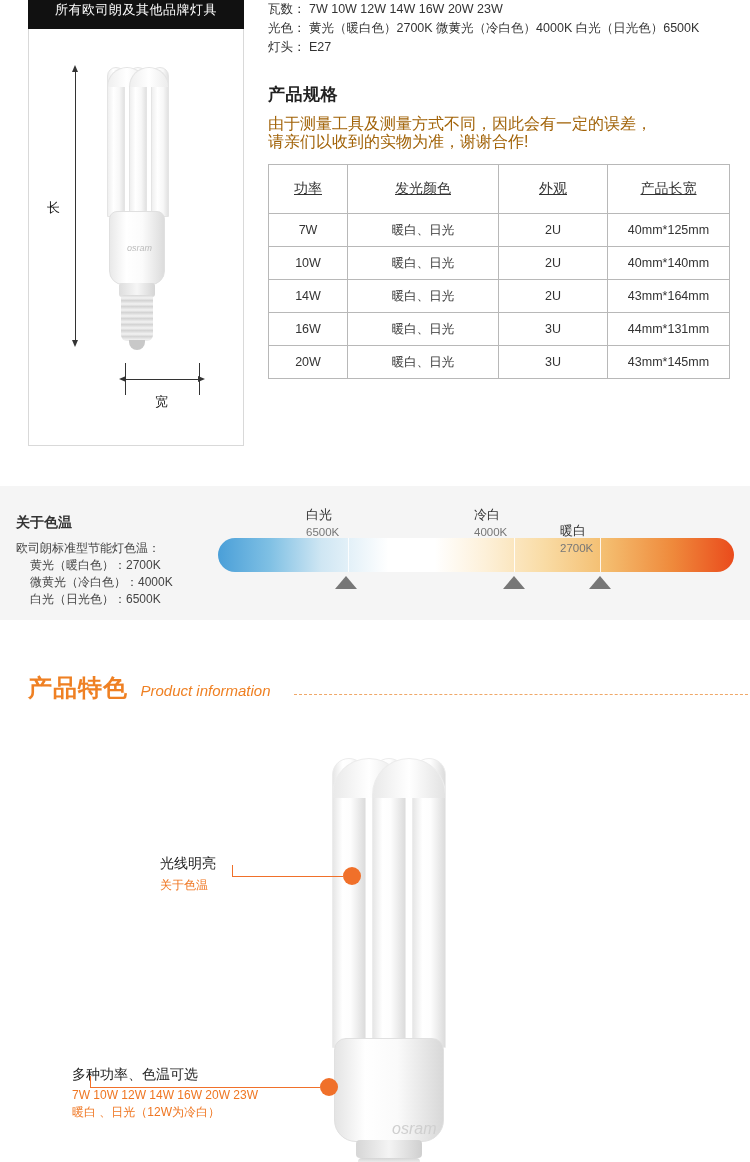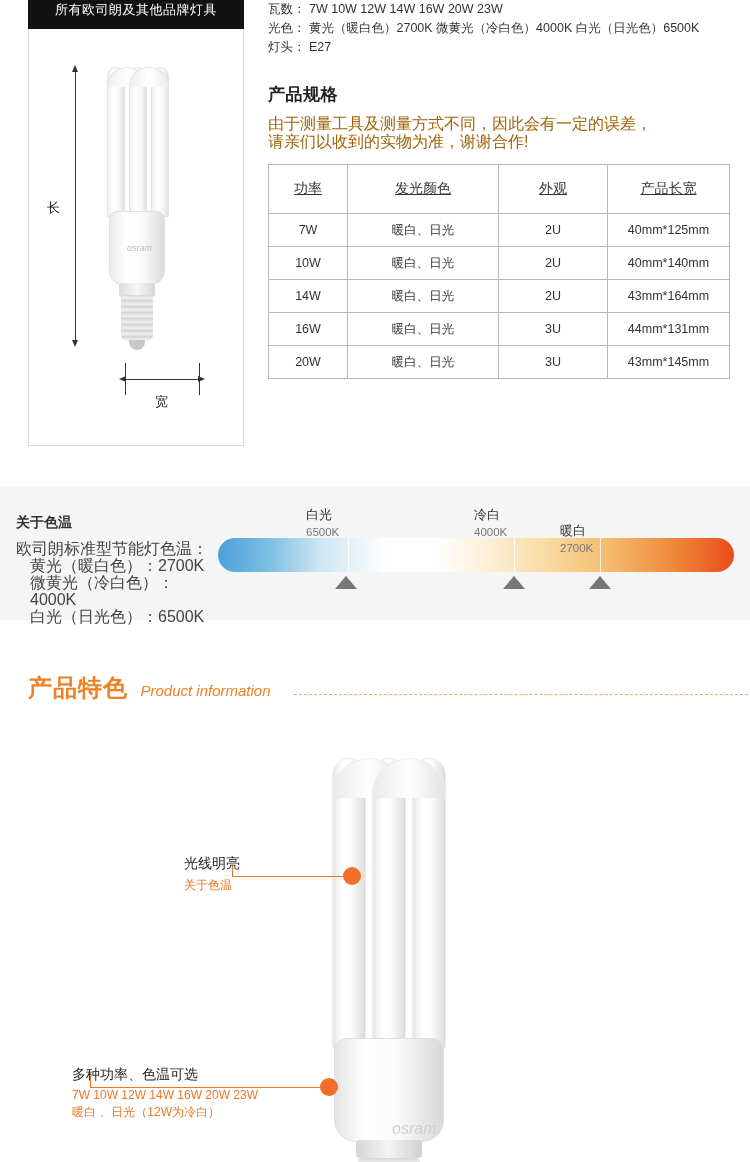--- a/index.html
+++ b/index.html
@@ -257,21 +257,21 @@
     width: 200px;
   }
   .ct-title {
     font-size: 14px;
     color: #333;
     font-weight: bold;
     margin-bottom: 8px;
     font-family: Liberation Mono, monospace;
   }
   .ct-sub {
-    font-size: 16px;
+    font-size: 12px;
     color: #444;
     line-height: 17px;
   }
   .ct-sub .ind { padding-left: 14px; }
   .ct-scale-wrap {
     position: absolute;
     left: 218px;
     top: 0;
     width: 520px;
     height: 134px;
@@ -569,21 +569,21 @@
     <div class="bbridge g2"></div>
     <div class="big-ballast"></div>
     <div class="big-logo">osram</div>
     <div class="big-neck"></div>
     <div class="big-screw"></div>
   </div>
 
   <div class="dot" style="left:343px; top:167px;"></div>
   <div class="callout-line" style="left:232px; top:176px; width:111px;"></div>
   <div class="callout-line" style="left:232px; top:165px; width:1px; height:12px; background:#f0702a;"></div>
-  <div class="callout-txt" style="left:184px; top:155px;">
+  <div class="callout-txt" style="left:160px; top:155px;">
     <div class="t1">光线明亮</div>
     <div class="t2">关于色温</div>
   </div>
 
   <div class="dot" style="left:320px; top:378px;"></div>
   <div class="callout-line" style="left:90px; top:387px; width:230px;"></div>
   <div class="callout-line" style="left:90px; top:376px; width:1px; height:12px; background:#f0702a;"></div>
   <div class="callout-txt" style="left:72px; top:366px;">
     <div class="t1">多种功率、色温可选</div>
     <div class="t2">7W 10W 12W 14W 16W 20W 23W</div>

